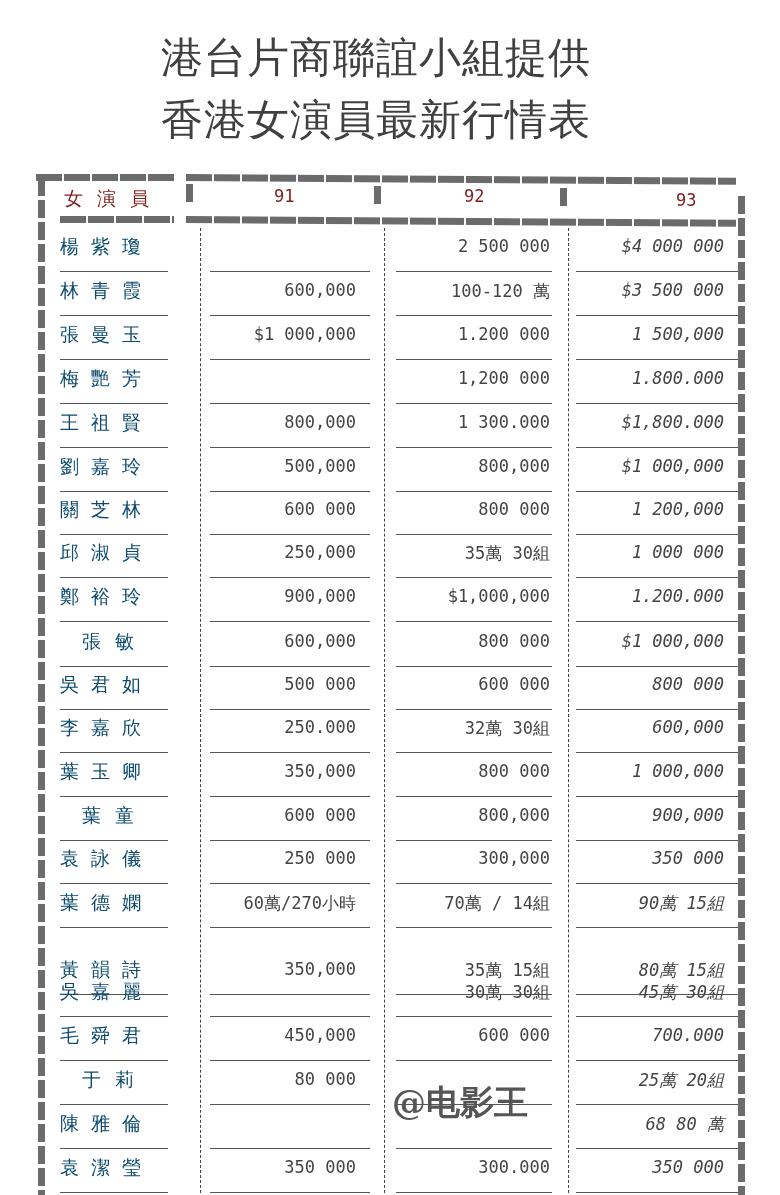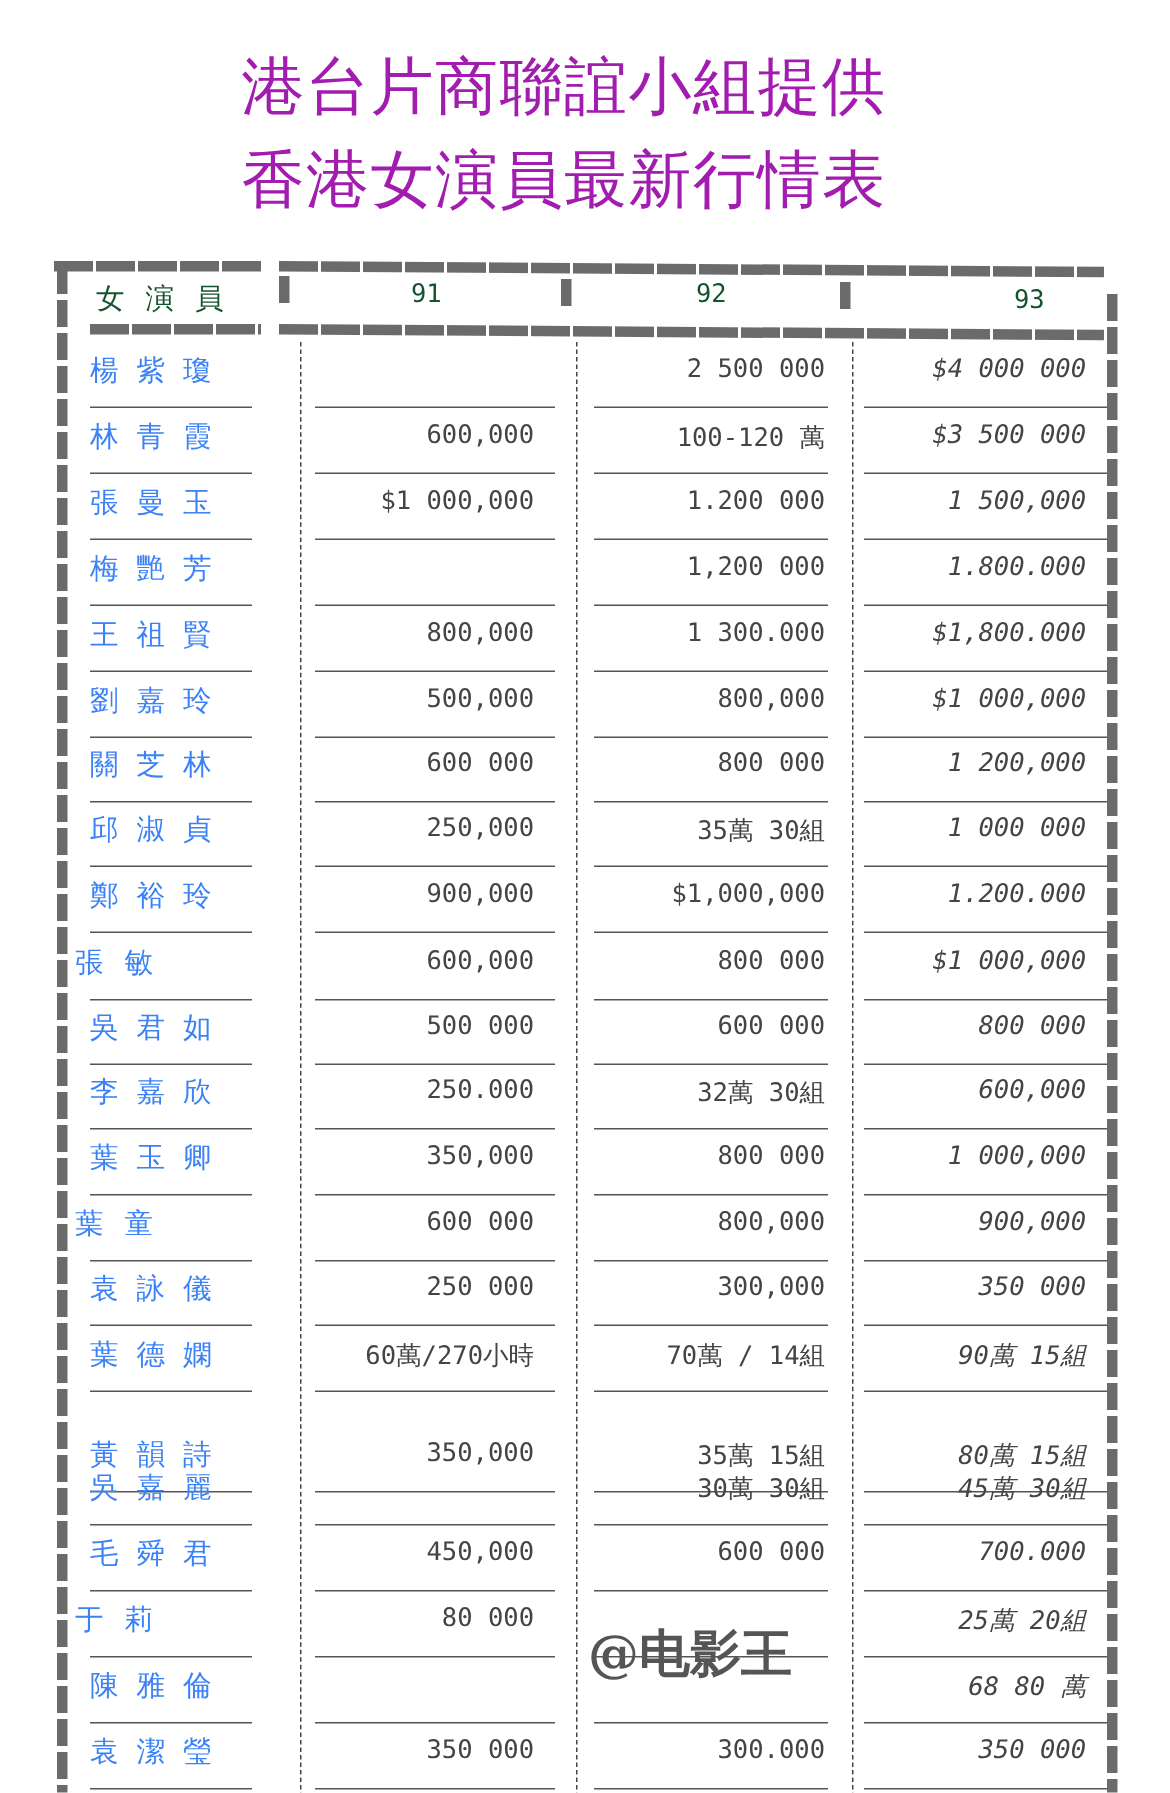--- a/index.html
+++ b/index.html
@@ -1,42 +1,42 @@
 <!DOCTYPE html>
 <html><head>
 <meta charset="utf-8">
 <style>
   html, body { margin: 0; padding: 0; background: #ffffff; }
   body { width: 780px; height: 1195px; position: relative; overflow: hidden;
          font-family: "DejaVu Sans Mono", monospace; color: #333; }
   .title { position: absolute; left: 0; width: 752px; text-align: center;
-           font-family: "DejaVu Serif", serif; font-size: 42px; color: #a21caf;
+           font-family: "DejaVu Serif", serif; font-size: 42px; color: #404040;
            letter-spacing: 1px; font-weight: normal; }
   .t1 { top: 30px; }
   .t2 { top: 92px; }
 
   .sheet { position: absolute; left: 36px; top: 168px; width: 712px; height: 1030px; }
 
   
   .bar-h { position: absolute; height: 7px;
            background: repeating-linear-gradient(90deg, #6b6b6b 0 26px, #fff 26px 28px); }
   .bar-v { position: absolute; width: 7px;
            background: repeating-linear-gradient(180deg, #6b6b6b 0 18px, #fff 18px 22px); }
   .thin-v { position: absolute; width: 1px; border-left: 1.5px dashed #444; }
 
-  .hdr { position: absolute; top: 18px; font-size: 17px; color: #14532d; }
+  .hdr { position: absolute; top: 18px; font-size: 17px; color: #7f1d1d; }
   .hdr-name { left: 28px; letter-spacing: 14px; font-family: "DejaVu Serif", serif; font-size: 19px; }
   .hdr-91 { left: 238px; }
   .hdr-92 { left: 428px; }
   .hdr-93 { left: 612px; top: 22px; margin-left: 28px; }
 
   .row { position: absolute; left: 0; width: 712px; height: 44px; }
   .name { position: absolute; left: 24px; width: 110px; top: 6px; font-family: Liberation Serif, serif;
-          font-size: 19px; color: #3b82f6; letter-spacing: 12px; text-align: left; white-space: nowrap; }
-  .name.two { letter-spacing: 14px; left: 14px; }
+          font-size: 19px; color: #0c4a6e; letter-spacing: 12px; text-align: left; white-space: nowrap; }
+  .name.two { letter-spacing: 14px; text-align: center; left: 24px; }
   .cell { position: absolute; top: 8px; font-size: 17px; color: #444; white-space: nowrap; text-align: right; }
   .c91 { left: 168px; width: 152px; }
   .c92 { left: 360px; width: 154px; }
   .c93 { left: 548px; width: 140px; font-style: italic; }
   .u-name { position: absolute; left: 24px; width: 108px; bottom: 0; border-bottom: 1.5px solid #555; }
   .u91 { position: absolute; left: 174px; width: 160px; bottom: 0; border-bottom: 1.5px solid #555; }
   .u92 { position: absolute; left: 360px; width: 156px; bottom: 0; border-bottom: 1.5px solid #555; }
   .u93 { position: absolute; left: 540px; width: 162px; bottom: 0; border-bottom: 1.5px solid #555; }
 
   .watermark { position: absolute; left: 392px; top: 1080px; font-family: "DejaVu Serif", serif;

